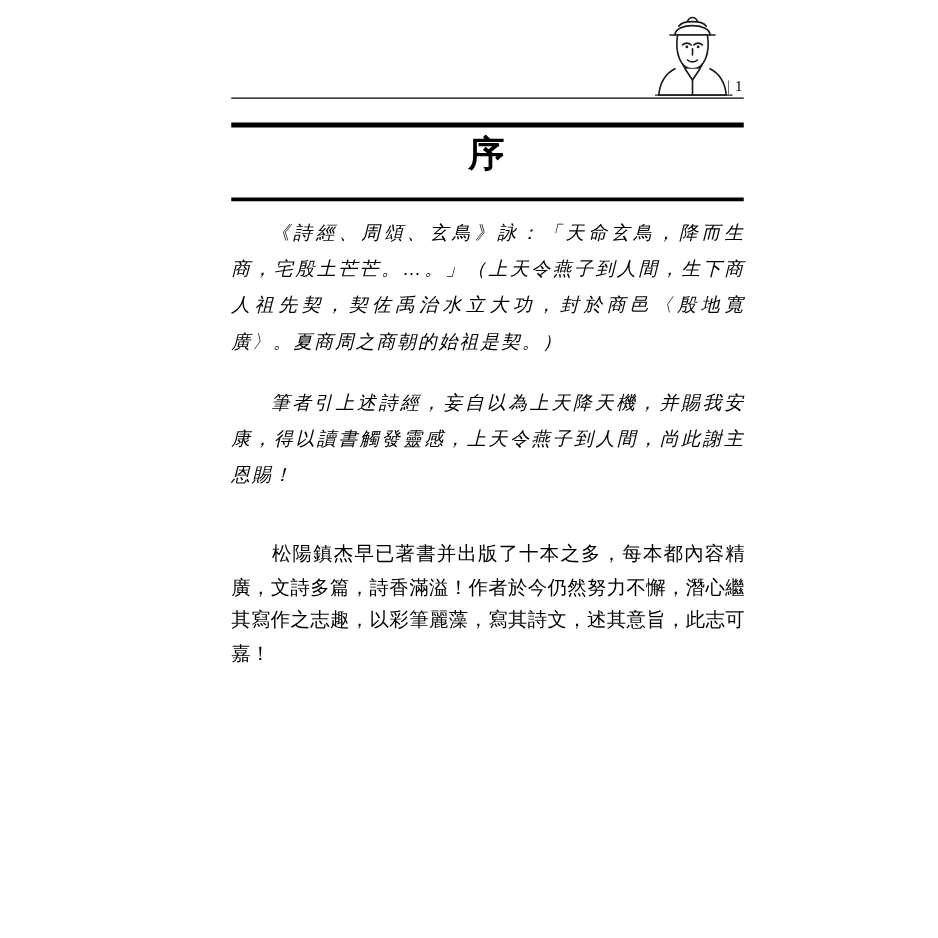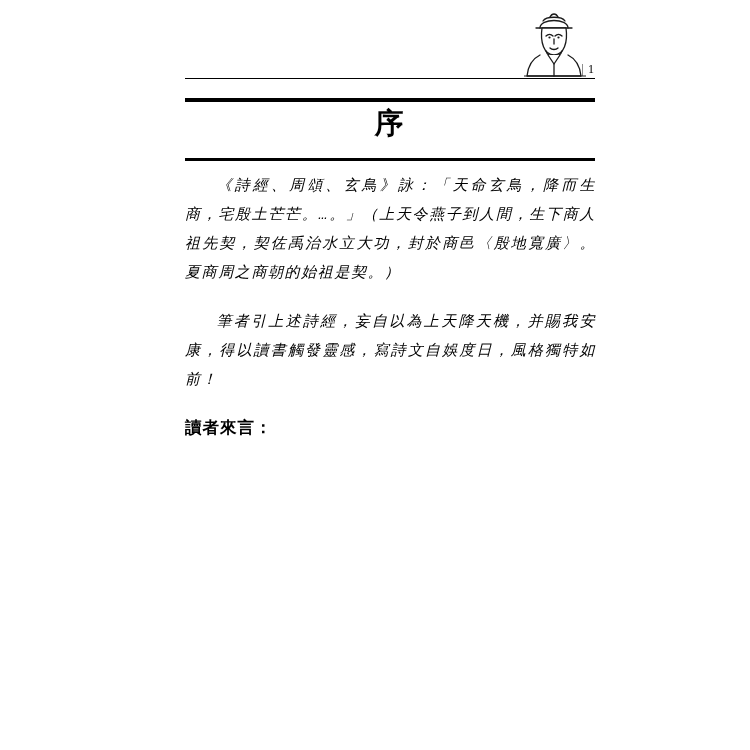--- a/index.html
+++ b/index.html
@@ -106,21 +106,21 @@
     margin: 0;
     padding: 0;
   }
 
   .para {
     text-indent: 2.1em;
     text-align: justify;
     text-justify: inter-ideograph;
     font-size: 15.5px;
     line-height: 27px;
-    font-family: Liberation Mono, monospace;
+    font-family: Liberation Sans, sans-serif;
   }
 
   
   .para-classical {
     font-style: italic;
     letter-spacing: 1.6px;
     font-size: 15px;
     line-height: 29px;
     font-weight: 500;
   }
@@ -190,26 +190,26 @@
   <div class="title-rule-top"></div>
   <div class="doc-title">序</div>
   <div class="title-rule-bottom"></div>
 
   <div class="body-area">
 
     <p class="para para-classical">《詩經、周頌、玄鳥》詠：「天命玄鳥，降而生商，宅殷土芒芒。…。」（上天令燕子到人間，生下商人祖先契，契佐禹治水立大功，封於商邑〈殷地寬廣〉。夏商周之商朝的始祖是契。）</p>
 
     <div class="gap-md"></div>
 
-    <p class="para para-classical">筆者引上述詩經，妄自以為上天降天機，并賜我安康，得以讀書觸發靈感，寫詩文自娛度日，風格獨特如前！</p>
+    <p class="para para-classical">筆者引上述詩經，妄自以為上天降天機，并賜我安康，得以讀書觸發靈感，上天令燕子到人間，尚此謝主恩賜！</p>
 
     <div class="gap-lg"></div>
 
-    <p class="subhead">讀者來言：</p>
 
     <div class="gap-sm"></div>
 
+    <p class="para para-modern">松陽鎮杰早已著書并出版了十本之多，每本都內容精廣，文詩多篇，詩香滿溢！作者於今仍然努力不懈，潛心繼其寫作之志趣，以彩筆麗藻，寫其詩文，述其意旨，此志可嘉！</p>
 
     <div class="gap-sm"></div>
 
 
   </div>
 </div>
 
 </body></html>

